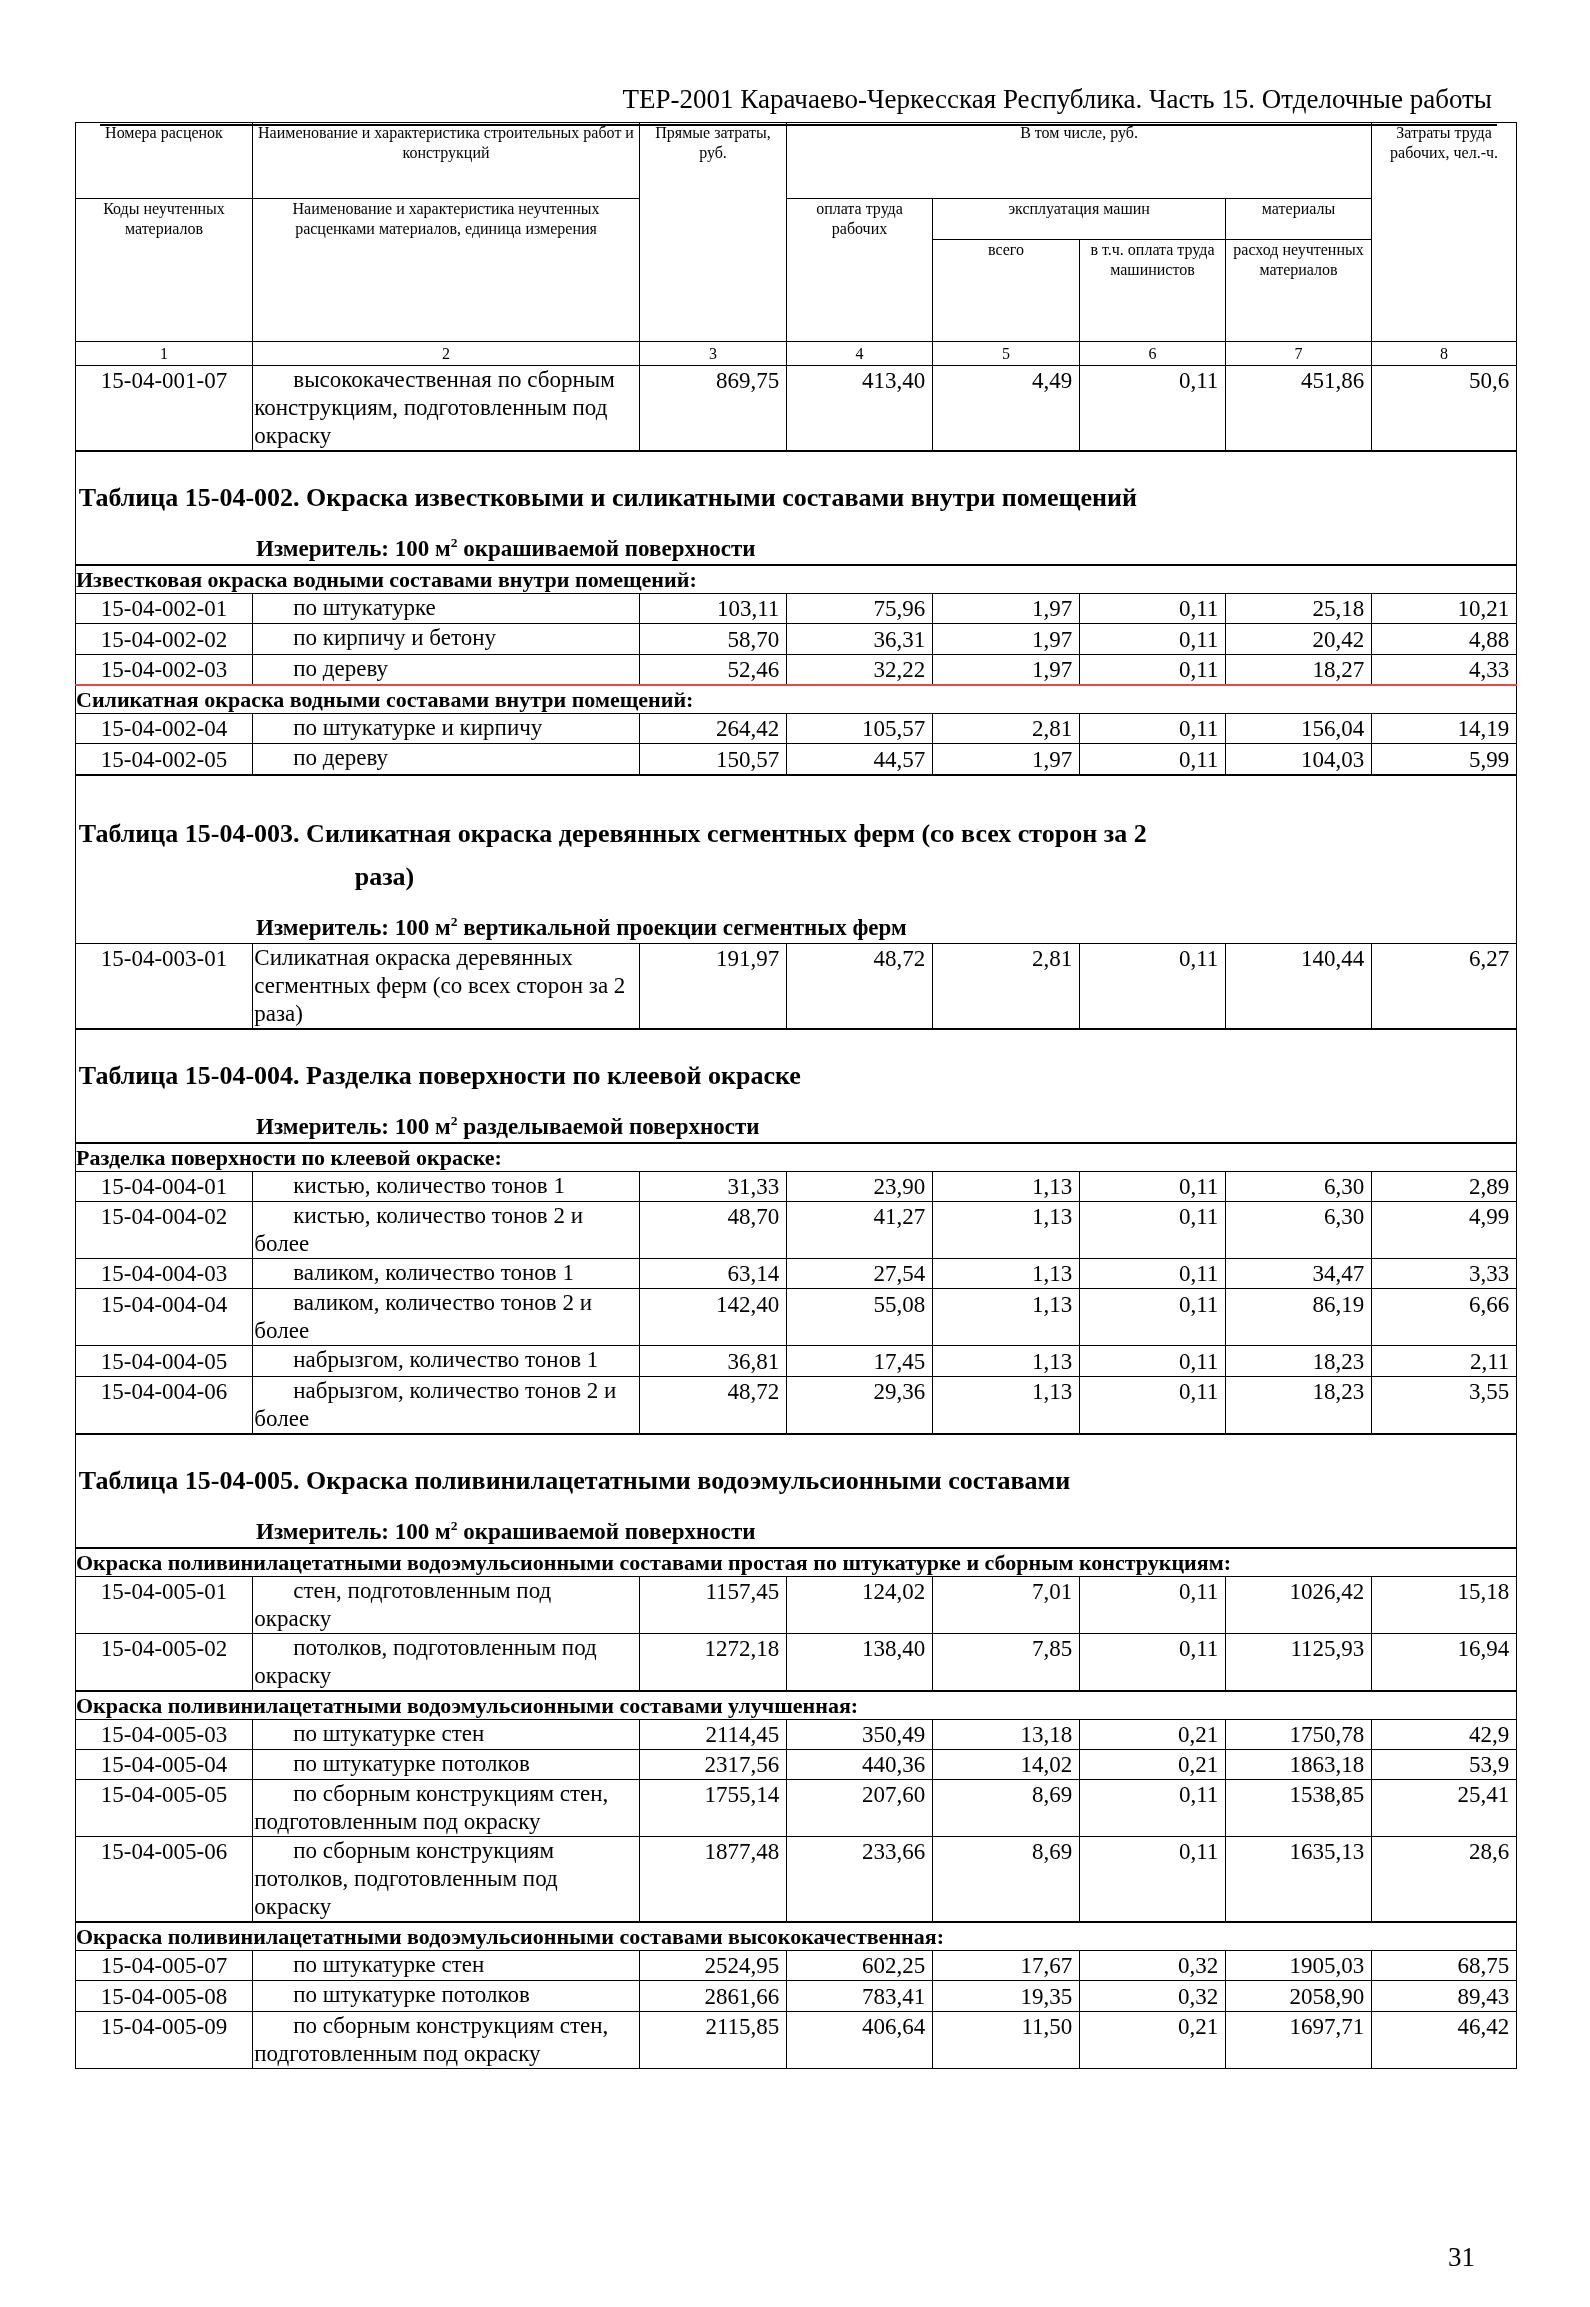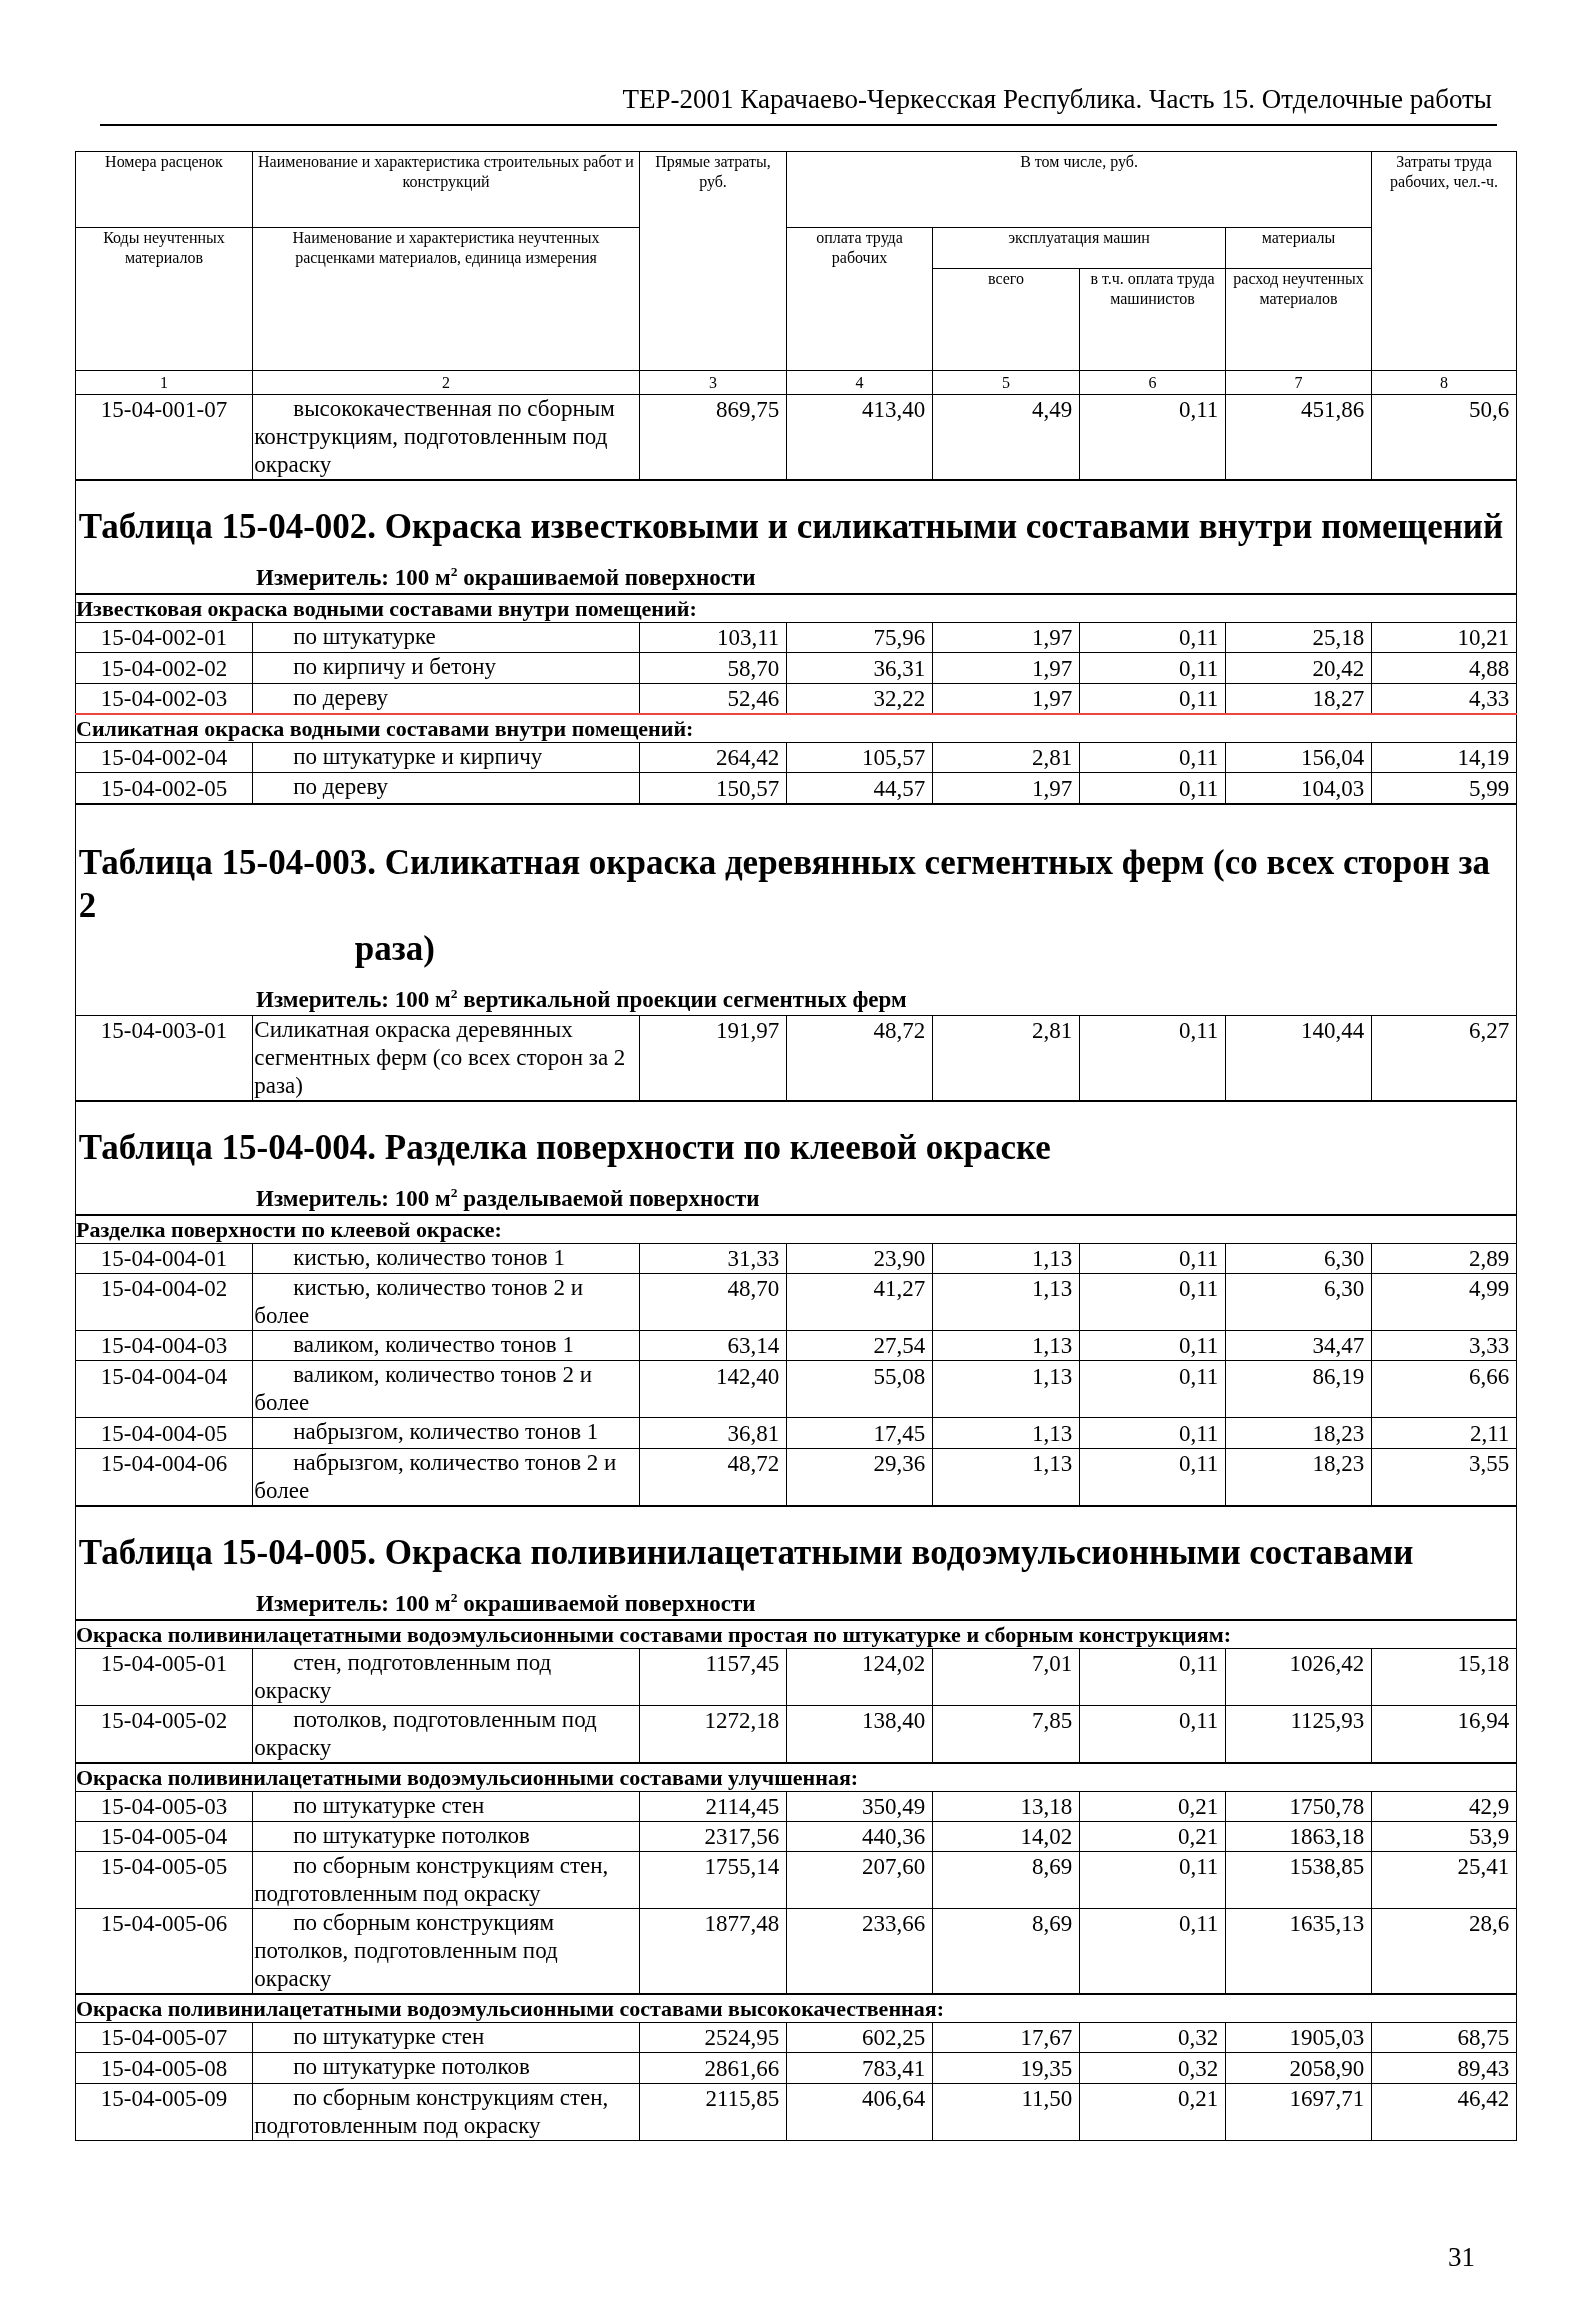--- a/index.html
+++ b/index.html
@@ -2,31 +2,31 @@
 <html style="font-size:10.8px"><head>
 <meta charset="utf-8">
 <style>
   html, body { margin: 0; padding: 0; background: #ffffff; }
   body { width: 1591px; height: 2307px; position: relative; overflow: hidden;
          font-family: "Liberation Serif", "DejaVu Serif", serif; color: #000; }
   .page-header { position: absolute; left: 88px; top: 79px; width: 1404px; text-align: right;
          font-size: 27px; line-height: 40px; }
   .header-rule { position: absolute; left: 100px; top: 124px; width: 1397px; height: 0;
          border-top: 2px solid #000; }
-  .sheet { position: absolute; left: 75px; top: 151px; width: 1158px; }
+  .sheet { position: absolute; left: 75px; top: 122px; width: 1158px; }
   table.grid { border-collapse: collapse; width: 1442px; table-layout: fixed; }
   table.grid td { border: 1.3px solid #000; padding: 0; vertical-align: top; }
   .hdr td { text-align: center; vertical-align: middle; font-size: 16px; line-height: 20px; }
   .numrow td { text-align: center; font-size: 16px; line-height: 23px; height: 23px; }
   .data td { font-size: 23px; line-height: 28px; }
   .data td.code { text-align: center; padding-top: 1.3px; }
   .data td.name { padding-left: 1.3px; padding-right: 6px; margin-left: 48px; }
   .data td.name .ind { display: inline-block; width: 39px; }
   .data td.val { text-align: right; padding-right: 6.7px; padding-top: 1.3px; }
-  .table-title { font-weight: bold; font-size: 35px; line-height: 43px; padding-left: 2.7px; }
+  .table-title { font-weight: bold; font-size: 26px; line-height: 43px; padding-left: 2.7px; }
   .table-title .cont { display: block; padding-left: 276px; }
   .meter { font-size: 23px; line-height: 30px; padding-left: 180px; }
   .meter .u { font-weight: bold; }
   .meter sup { font-size: 13.5px; }
   .section td { font-weight: bold; font-size: 22px; line-height: 27px; padding-left: 180px; padding-right: 9.4px; }
   .page-number { position: absolute; left: 1448px; top: 2242px; font-size: 27px; }
 </style>
 </head>
 <body>
 

